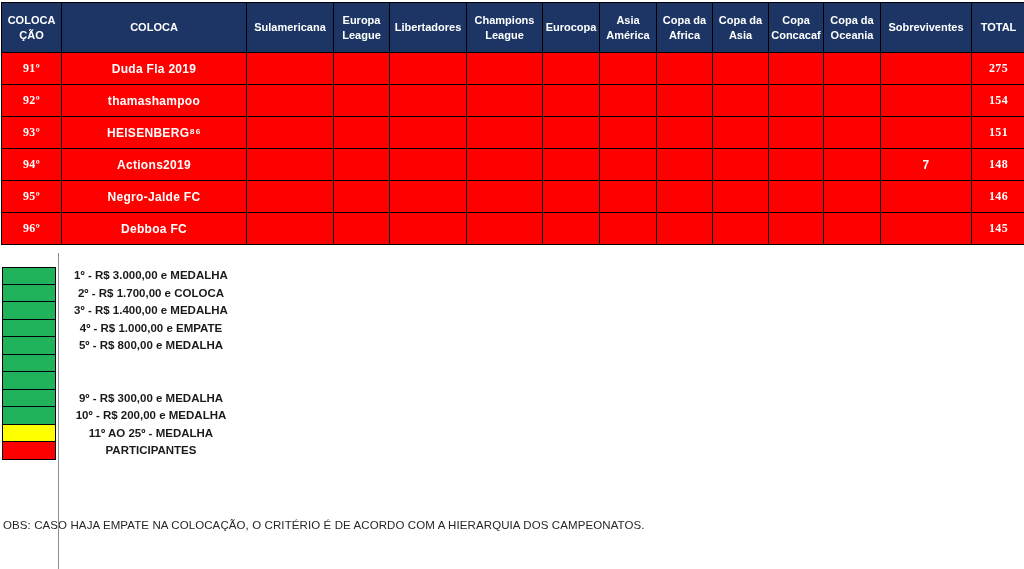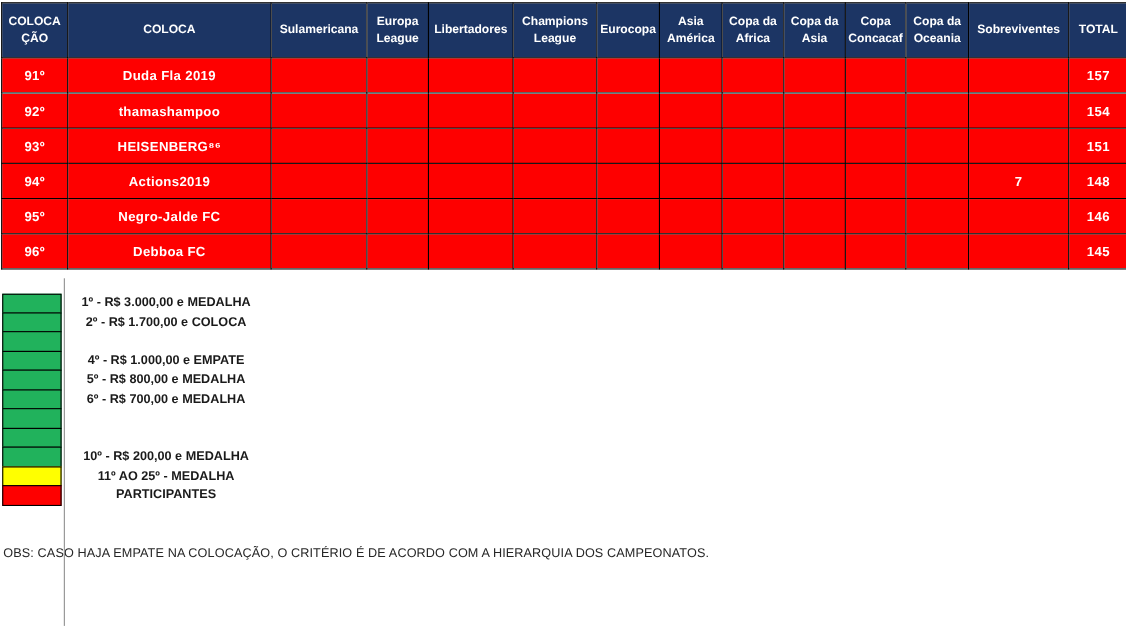--- a/index.html
+++ b/index.html
@@ -19,38 +19,38 @@
     box-sizing:border-box;
   }
   table.ranking thead th{
     background:var(--header-bg,#1C3564);color:#fff;
     font-size:11px;font-weight:bold;height:50px;line-height:1.3;
   }
   table.ranking tbody td{
     background:var(--row-bg,#FE0000);color:#fff;
     font-weight:bold;font-size:12px;height:32px;letter-spacing:.3px;
   }
-  td.rank-cell, td.total-cell{font-size:12.5px;}
+  td.rank-cell, td.total-cell{font-size:12.5px;font-family:Liberation Serif, serif;}
 
   
   .legend{position:absolute;left:2px;top:267px;}
   .legend-row{display:flex;height:17.5px;align-items:stretch;}
   .swatch{
     width:54px;box-sizing:border-box;border:1px solid #000;margin-top:-1px;
     flex:0 0 auto;
   }
   .legend-row:first-child .swatch{margin-top:0;}
   .legend-label{
     width:190px;text-align:center;font-size:11.5px;font-weight:bold;
     color:#1a1a1a;line-height:17.5px;white-space:nowrap;
   }
 
   
   .obs{
-    position:absolute;left:3px;top:497px;width:760px;
+    position:absolute;left:3px;top:519px;width:760px;
     font-size:11.5px;color:#262626;letter-spacing:.1px;
   }
 
   
   .vline{
     position:absolute;left:58px;top:253px;width:1px;height:316px;
     background:var(--gridline,#8f8f8f);
   }
 </style>
 </head>
@@ -101,21 +101,21 @@
           <td class="score-cell"></td>
           <td class="score-cell"></td>
           <td class="score-cell"></td>
           <td class="score-cell"></td>
           <td class="score-cell"></td>
           <td class="score-cell"></td>
           <td class="score-cell"></td>
           <td class="score-cell"></td>
           <td class="score-cell"></td>
           <td class="score-cell"></td>
-          <td class="total-cell">157</td>
+          <td class="total-cell">275</td>
         </tr>
         <tr>
           <td class="rank-cell">92º</td>
           <td class="team-cell">thamashampoo</td>
           <td class="score-cell"></td>
           <td class="score-cell"></td>
           <td class="score-cell"></td>
           <td class="score-cell"></td>
           <td class="score-cell"></td>
           <td class="score-cell"></td>
@@ -197,38 +197,39 @@
       <div class="legend-row">
         <div class="swatch" style="background: rgb(33, 178, 92);"></div>
         <div class="legend-label">1º - R$ 3.000,00 e MEDALHA</div>
       </div>
       <div class="legend-row">
         <div class="swatch" style="background: rgb(33, 178, 92);"></div>
         <div class="legend-label">2º - R$ 1.700,00 e COLOCA</div>
       </div>
       <div class="legend-row">
         <div class="swatch" style="background: rgb(33, 178, 92);"></div>
+        <div class="legend-label">3º - R$ 1.400,00 e MEDALHA</div>
       </div>
       <div class="legend-row">
         <div class="swatch" style="background: rgb(33, 178, 92);"></div>
         <div class="legend-label">4º - R$ 1.000,00 e EMPATE</div>
       </div>
       <div class="legend-row">
         <div class="swatch" style="background: rgb(33, 178, 92);"></div>
         <div class="legend-label">5º - R$ 800,00 e MEDALHA</div>
       </div>
       <div class="legend-row">
         <div class="swatch" style="background: rgb(33, 178, 92);"></div>
-        <div class="legend-label">6º - R$ 700,00 e MEDALHA</div>
-      </div>
-      <div class="legend-row">
-        <div class="swatch" style="background: rgb(33, 178, 92);"></div>
-      </div>
-      <div class="legend-row">
-        <div class="swatch" style="background: rgb(33, 178, 92);"></div>
+      </div>
+      <div class="legend-row">
+        <div class="swatch" style="background: rgb(33, 178, 92);"></div>
+      </div>
+      <div class="legend-row">
+        <div class="swatch" style="background: rgb(33, 178, 92);"></div>
+        <div class="legend-label">9º - R$ 300,00 e MEDALHA</div>
       </div>
       <div class="legend-row">
         <div class="swatch" style="background: rgb(33, 178, 92);"></div>
         <div class="legend-label">10º - R$ 200,00 e MEDALHA</div>
       </div>
       <div class="legend-row">
         <div class="swatch" style="background: rgb(255, 255, 0);"></div>
         <div class="legend-label">11º AO 25º - MEDALHA</div>
       </div>
       <div class="legend-row">

